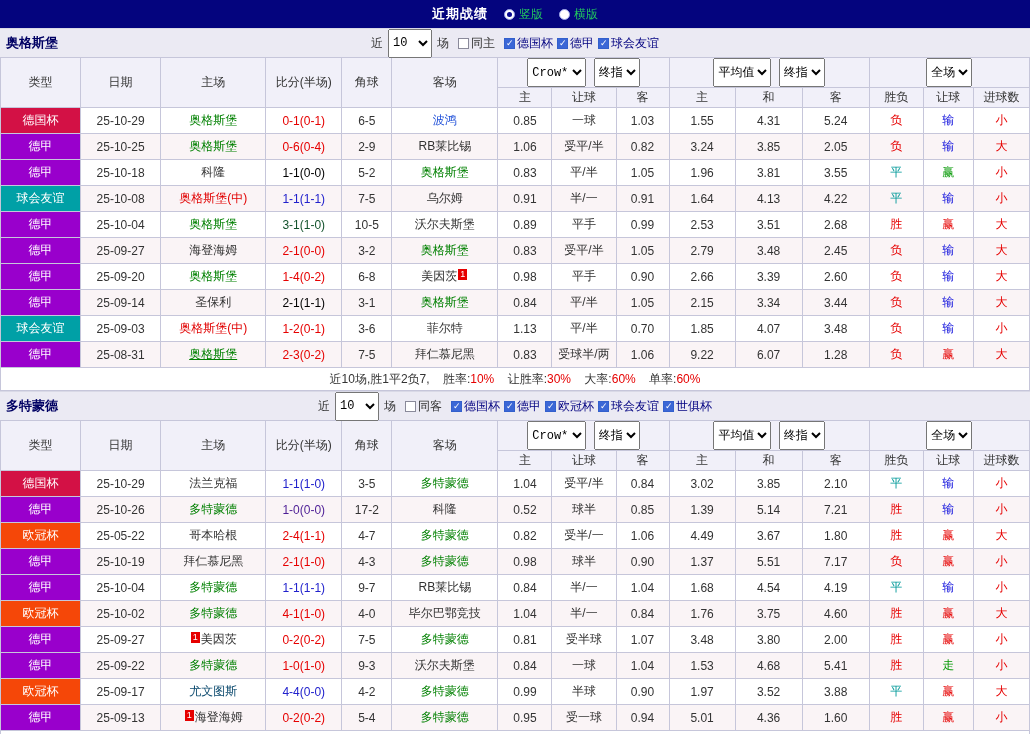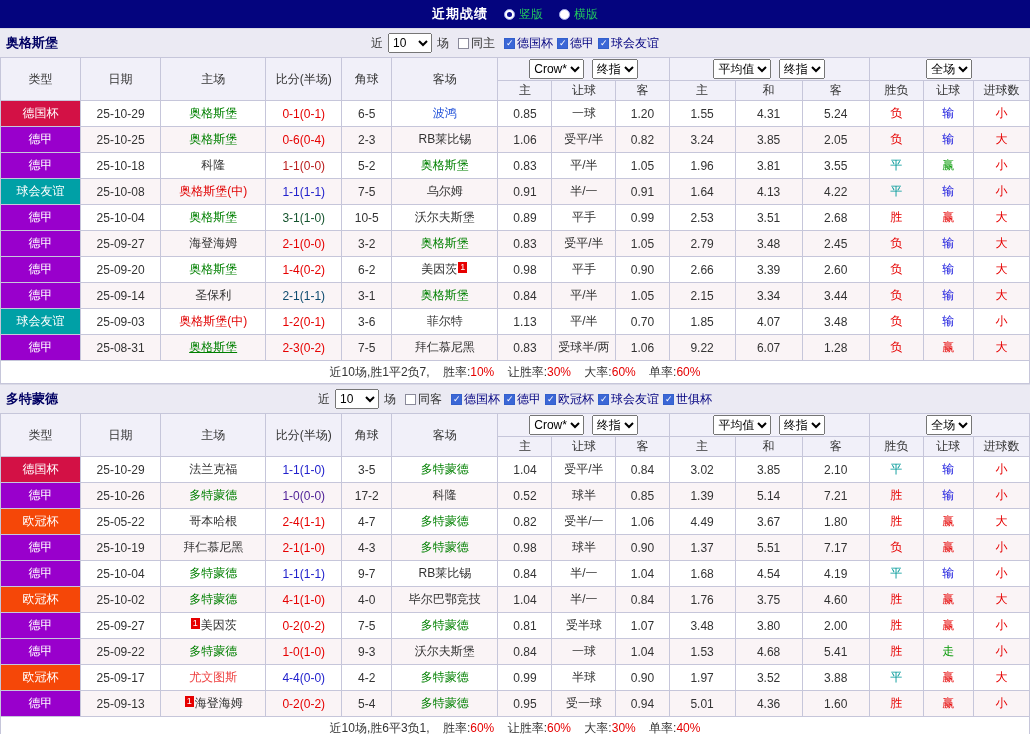--- a/index.html
+++ b/index.html
@@ -15,21 +15,21 @@
   .radio { width: 11px; height: 11px; border-radius: 50%; background: #fff;
            border: 1px solid #9aa3e8; position: relative; display: inline-block; }
   .radio.checked::after { content: ''; position: absolute; left: 2px; top: 2px;
                           width: 5px; height: 5px; border-radius: 50%; background: #0a0a90; }
 
   
   .sec-head { height: 29px; background: #ebeaf3; border-top: 1px solid #d9d9e6;
               display: flex; align-items: center; position: relative; }
   .team-title { position: absolute; left: 6px; font-weight: bold; color: #000063; font-size: 13px; }
   .filters { margin: 0 auto; display: flex; align-items: center; gap: 5px; }
-  select { font-size: 12px; height: 20px; font-family: Liberation Sans, sans-serif; }
+  select { font-size: 12px; height: 29px; font-family: Liberation Mono, monospace; }
   .cnt { width: 44px; }
   .cb-wrap { display: inline-flex; align-items: center; gap: 2px; cursor: pointer; margin-left: 4px; }
   .cb { width: 11px; height: 11px; border: 1px solid #8a8a9a; background: #fff;
         display: inline-block; position: relative; }
   .cb.checked { background: #3b67d6; border-color: #3360cc; }
   .cb.checked::after { content: '✓'; color: #fff; font-size: 9px; position: absolute; left: 1px; top: -1px; }
   .lg-label { color: #000080; }
   .leagues { display: inline-flex; align-items: center; }
 
   
@@ -146,50 +146,50 @@
       <tbody>
           <tr>
             <td style="color: rgb(255, 255, 255); background: rgb(211, 17, 69);">德国杯</td>
             <td>25-10-29</td>
             <td><span class="team-link" style="color: rgb(0, 128, 0);">奥格斯堡</span></td>
             <td style="color: rgb(230, 0, 0);">0-1(0-1)</td>
             <td>6-5</td>
             <td><span class="team-link" style="color: #1d4ed8;">波鸿</span></td>
             <td>0.85</td>
             <td>一球</td>
-            <td>1.20</td>
+            <td>1.03</td>
             <td>1.55</td>
             <td>4.31</td>
             <td>5.24</td>
             <td style="color: rgb(230, 0, 0);">负</td>
             <td style="color: rgb(21, 21, 221);">输</td>
             <td style="color: rgb(230, 0, 0);">小</td>
           </tr>
           <tr>
             <td style="color: rgb(255, 255, 255); background: rgb(153, 0, 204);">德甲</td>
             <td>25-10-25</td>
             <td><span class="team-link" style="color: rgb(0, 128, 0);">奥格斯堡</span></td>
             <td style="color: rgb(230, 0, 0);">0-6(0-4)</td>
-            <td>2-3</td>
+            <td>2-9</td>
             <td><span class="team-link" style="color: rgb(51, 51, 51);">RB莱比锡</span></td>
             <td>1.06</td>
             <td>受平/半</td>
             <td>0.82</td>
             <td>3.24</td>
             <td>3.85</td>
             <td>2.05</td>
             <td style="color: rgb(230, 0, 0);">负</td>
             <td style="color: rgb(21, 21, 221);">输</td>
             <td style="color: rgb(230, 0, 0);">大</td>
           </tr>
           <tr>
             <td style="color: rgb(255, 255, 255); background: rgb(153, 0, 204);">德甲</td>
             <td>25-10-18</td>
             <td><span class="team-link" style="color: rgb(51, 51, 51);">科隆</span></td>
-            <td style="color: #b91c1c;">1-1(0-0)</td>
+            <td style="color: #000000;">1-1(0-0)</td>
             <td>5-2</td>
             <td><span class="team-link" style="color: rgb(0, 128, 0);">奥格斯堡</span></td>
             <td>0.83</td>
             <td>平/半</td>
             <td>1.05</td>
             <td>1.96</td>
             <td>3.81</td>
             <td>3.55</td>
             <td style="color: rgb(0, 153, 153);">平</td>
             <td style="color: rgb(6, 153, 6);">赢</td>
@@ -244,37 +244,37 @@
             <td>2.45</td>
             <td style="color: rgb(230, 0, 0);">负</td>
             <td style="color: rgb(21, 21, 221);">输</td>
             <td style="color: rgb(230, 0, 0);">大</td>
           </tr>
           <tr>
             <td style="color: rgb(255, 255, 255); background: rgb(153, 0, 204);">德甲</td>
             <td>25-09-20</td>
             <td><span class="team-link" style="color: rgb(0, 128, 0);">奥格斯堡</span></td>
             <td style="color: rgb(230, 0, 0);">1-4(0-2)</td>
-            <td>6-2</td>
+            <td>6-8</td>
             <td><span class="team-link" style="color: rgb(51, 51, 51);">美因茨</span><span class="rc">1</span></td>
             <td>0.98</td>
             <td>平手</td>
             <td>0.90</td>
             <td>2.66</td>
             <td>3.39</td>
             <td>2.60</td>
             <td style="color: rgb(230, 0, 0);">负</td>
             <td style="color: rgb(21, 21, 221);">输</td>
             <td style="color: rgb(230, 0, 0);">大</td>
           </tr>
           <tr>
             <td style="color: rgb(255, 255, 255); background: rgb(153, 0, 204);">德甲</td>
             <td>25-09-14</td>
             <td><span class="team-link" style="color: rgb(51, 51, 51);">圣保利</span></td>
-            <td style="color: #0c4a6e;">2-1(1-1)</td>
+            <td style="color: #000000;">2-1(1-1)</td>
             <td>3-1</td>
             <td><span class="team-link" style="color: rgb(0, 128, 0);">奥格斯堡</span></td>
             <td>0.84</td>
             <td>平/半</td>
             <td>1.05</td>
             <td>2.15</td>
             <td>3.34</td>
             <td>3.44</td>
             <td style="color: rgb(230, 0, 0);">负</td>
             <td style="color: rgb(21, 21, 221);">输</td>
@@ -547,21 +547,21 @@
             <td>1.53</td>
             <td>4.68</td>
             <td>5.41</td>
             <td style="color: rgb(230, 0, 0);">胜</td>
             <td style="color: rgb(6, 153, 6);">走</td>
             <td style="color: rgb(230, 0, 0);">小</td>
           </tr>
           <tr>
             <td style="color: rgb(255, 255, 255); background: rgb(245, 71, 8);">欧冠杯</td>
             <td>25-09-17</td>
-            <td><span class="team-link" style="color: #ef4444;">尤文图斯</span></td>
+            <td><span class="team-link" style="color: #0c4a6e;">尤文图斯</span></td>
             <td style="color: rgb(33, 33, 204);">4-4(0-0)</td>
             <td>4-2</td>
             <td><span class="team-link" style="color: rgb(0, 128, 0);">多特蒙德</span></td>
             <td>0.99</td>
             <td>半球</td>
             <td>0.90</td>
             <td>1.97</td>
             <td>3.52</td>
             <td>3.88</td>
             <td style="color: rgb(0, 153, 153);">平</td>

